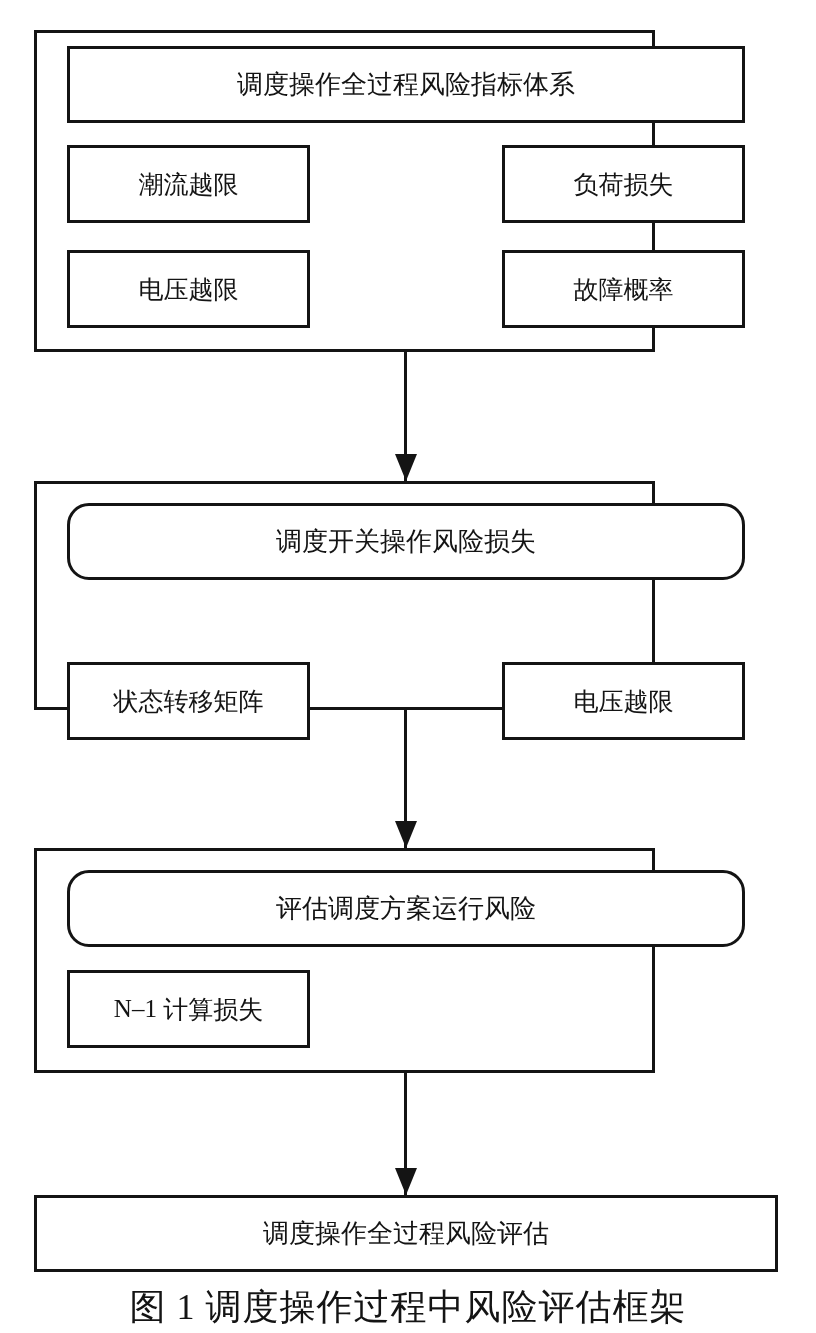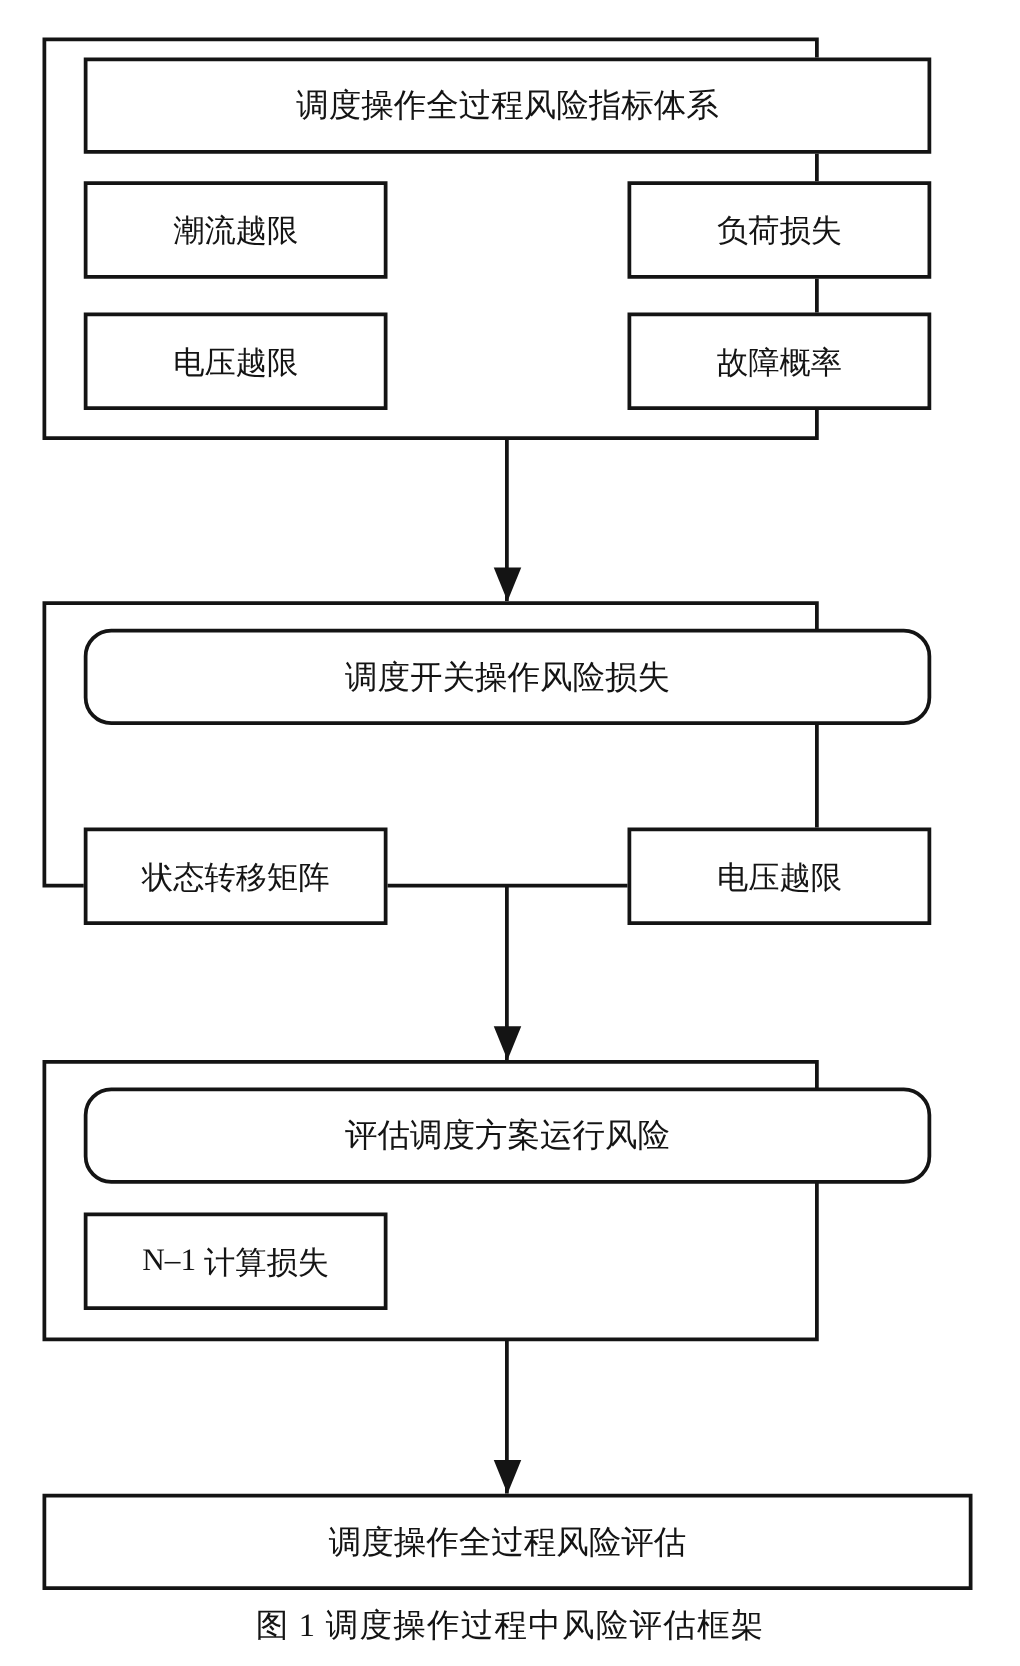--- a/index.html
+++ b/index.html
@@ -94,21 +94,21 @@
     justify-content: center;
     font-size: 26px;
     background: #ffffff;
   }
   .caption {
     position: absolute;
     left: 0;
     top: 1283px;
     width: 816px;
     text-align: center;
-    font-size: 26px;
+    font-size: 36px;
     letter-spacing: 1px;
   }
 </style>
 </head>
 <body>
 
 <div class="stage">
 
   <section class="outer sec1">
     <div class="hbox header">

